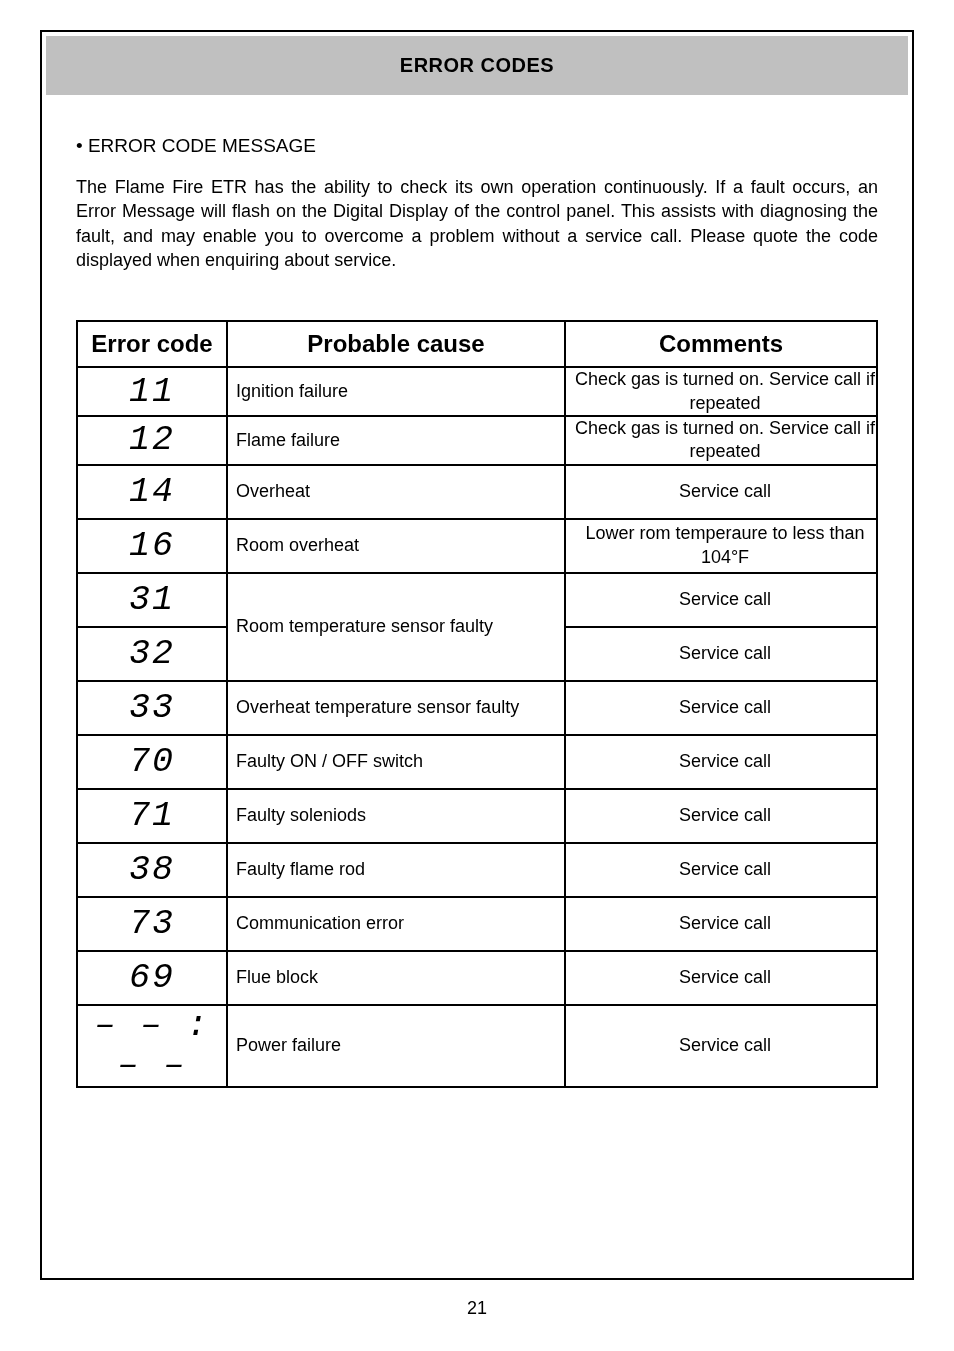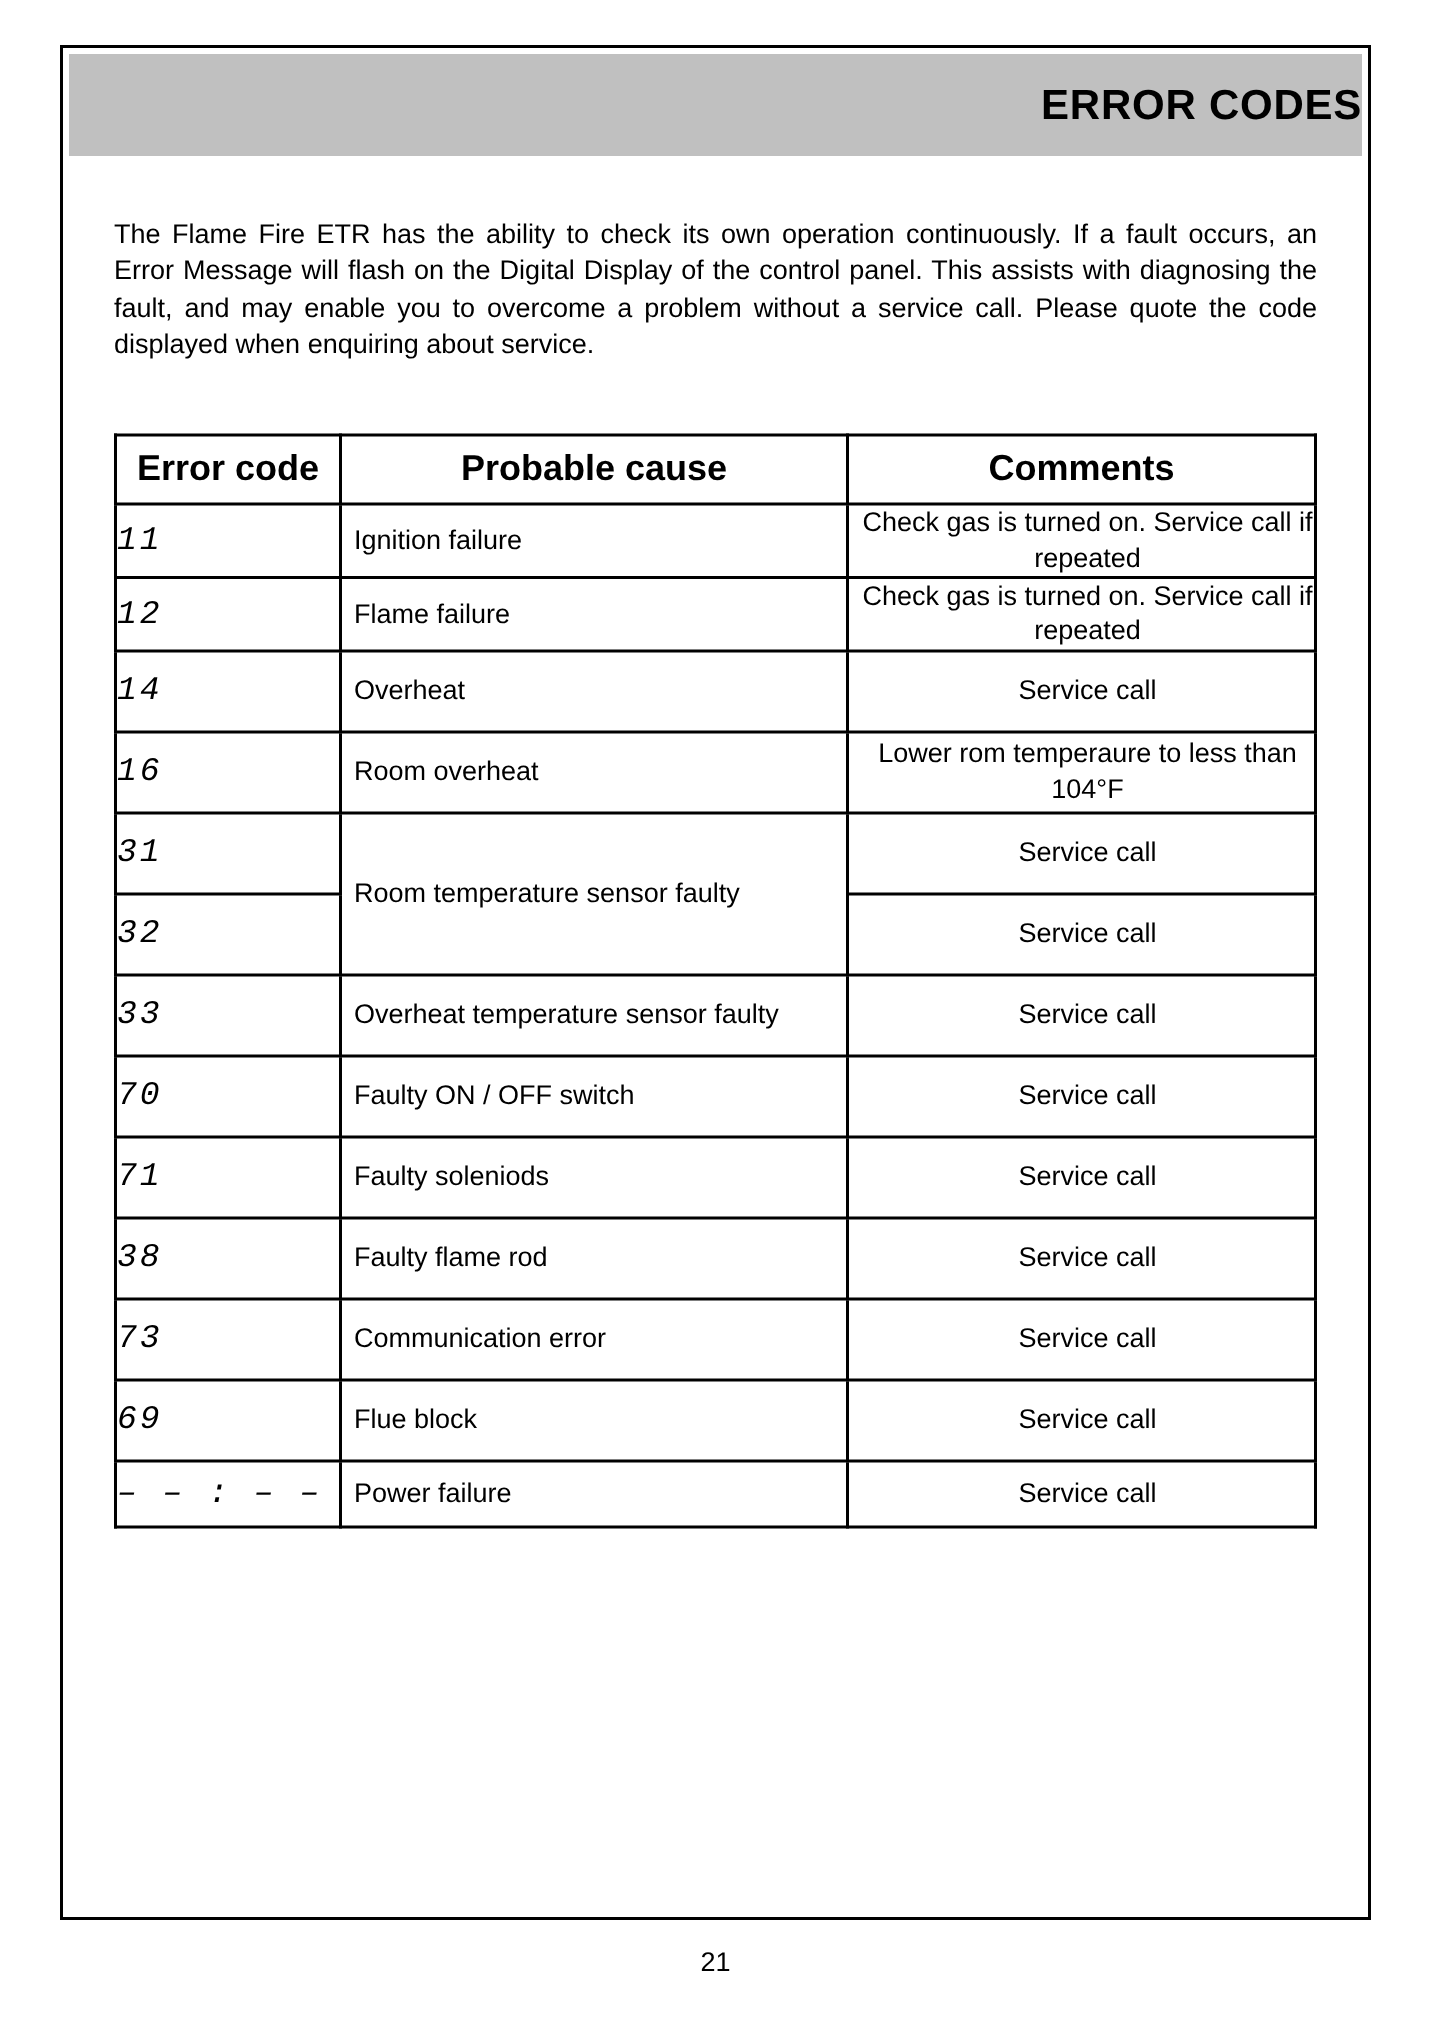--- a/index.html
+++ b/index.html
@@ -24,24 +24,23 @@
       height: 100%;
       position: relative;
     }
     .title-bar {
       background: #c0c0c0;
       margin: 0;
       padding: 18px 0;
       text-align: center;
     }
     .title-bar h1 {
-      font-size: 28px;
+      font-size: 20px;
       font-weight: bold;
       letter-spacing: 0.5px;
-      text-align: right;
     }
     .content-area {
       padding: 40px 30px 20px 30px;
     }
     .subheading {
       font-size: 19px;
       margin-bottom: 18px;
     }
     .intro-text {
       font-size: 18px;
@@ -61,24 +60,24 @@
     th {
       font-size: 24px;
       font-weight: bold;
       text-align: center;
       padding: 8px 6px;
       border-radius: 16px;
     }
     th.code-col { width: 150px; }
     th.comment-col { width: 312px; }
     td.code-cell {
-      text-align: left;
+      text-align: center;
       font-family: 'Courier New', monospace;
       font-style: italic;
-      font-size: 22px;
+      font-size: 35px;
       letter-spacing: 2px;
       height: 54px;
     }
     td.cause-cell {
       font-size: 18px;
       padding-left: 8px;
       text-align: left;
     }
     td.comment-cell {
       font-size: 18px;
@@ -101,20 +100,21 @@
   </style>
 </head>
 <body>
 
 <div class="outer-frame">
   <div class="inner-content">
     <div class="title-bar">
       <h1>ERROR CODES</h1>
     </div>
     <div class="content-area">
+      <div class="subheading">•  ERROR CODE MESSAGE</div>
       <div class="intro-text">The Flame Fire ETR has the ability to check its own operation continuously. If a fault occurs, an Error Message will flash on the Digital Display of the control panel. This assists with diagnosing the fault, and may enable you to overcome a problem without a service call. Please quote the code displayed when enquiring about service.</div>
 
       <table>
         <thead>
           <tr>
             <th class="code-col">Error code</th>
             <th>Probable cause</th>
             <th class="comment-col">Comments</th>
           </tr>
         </thead>

